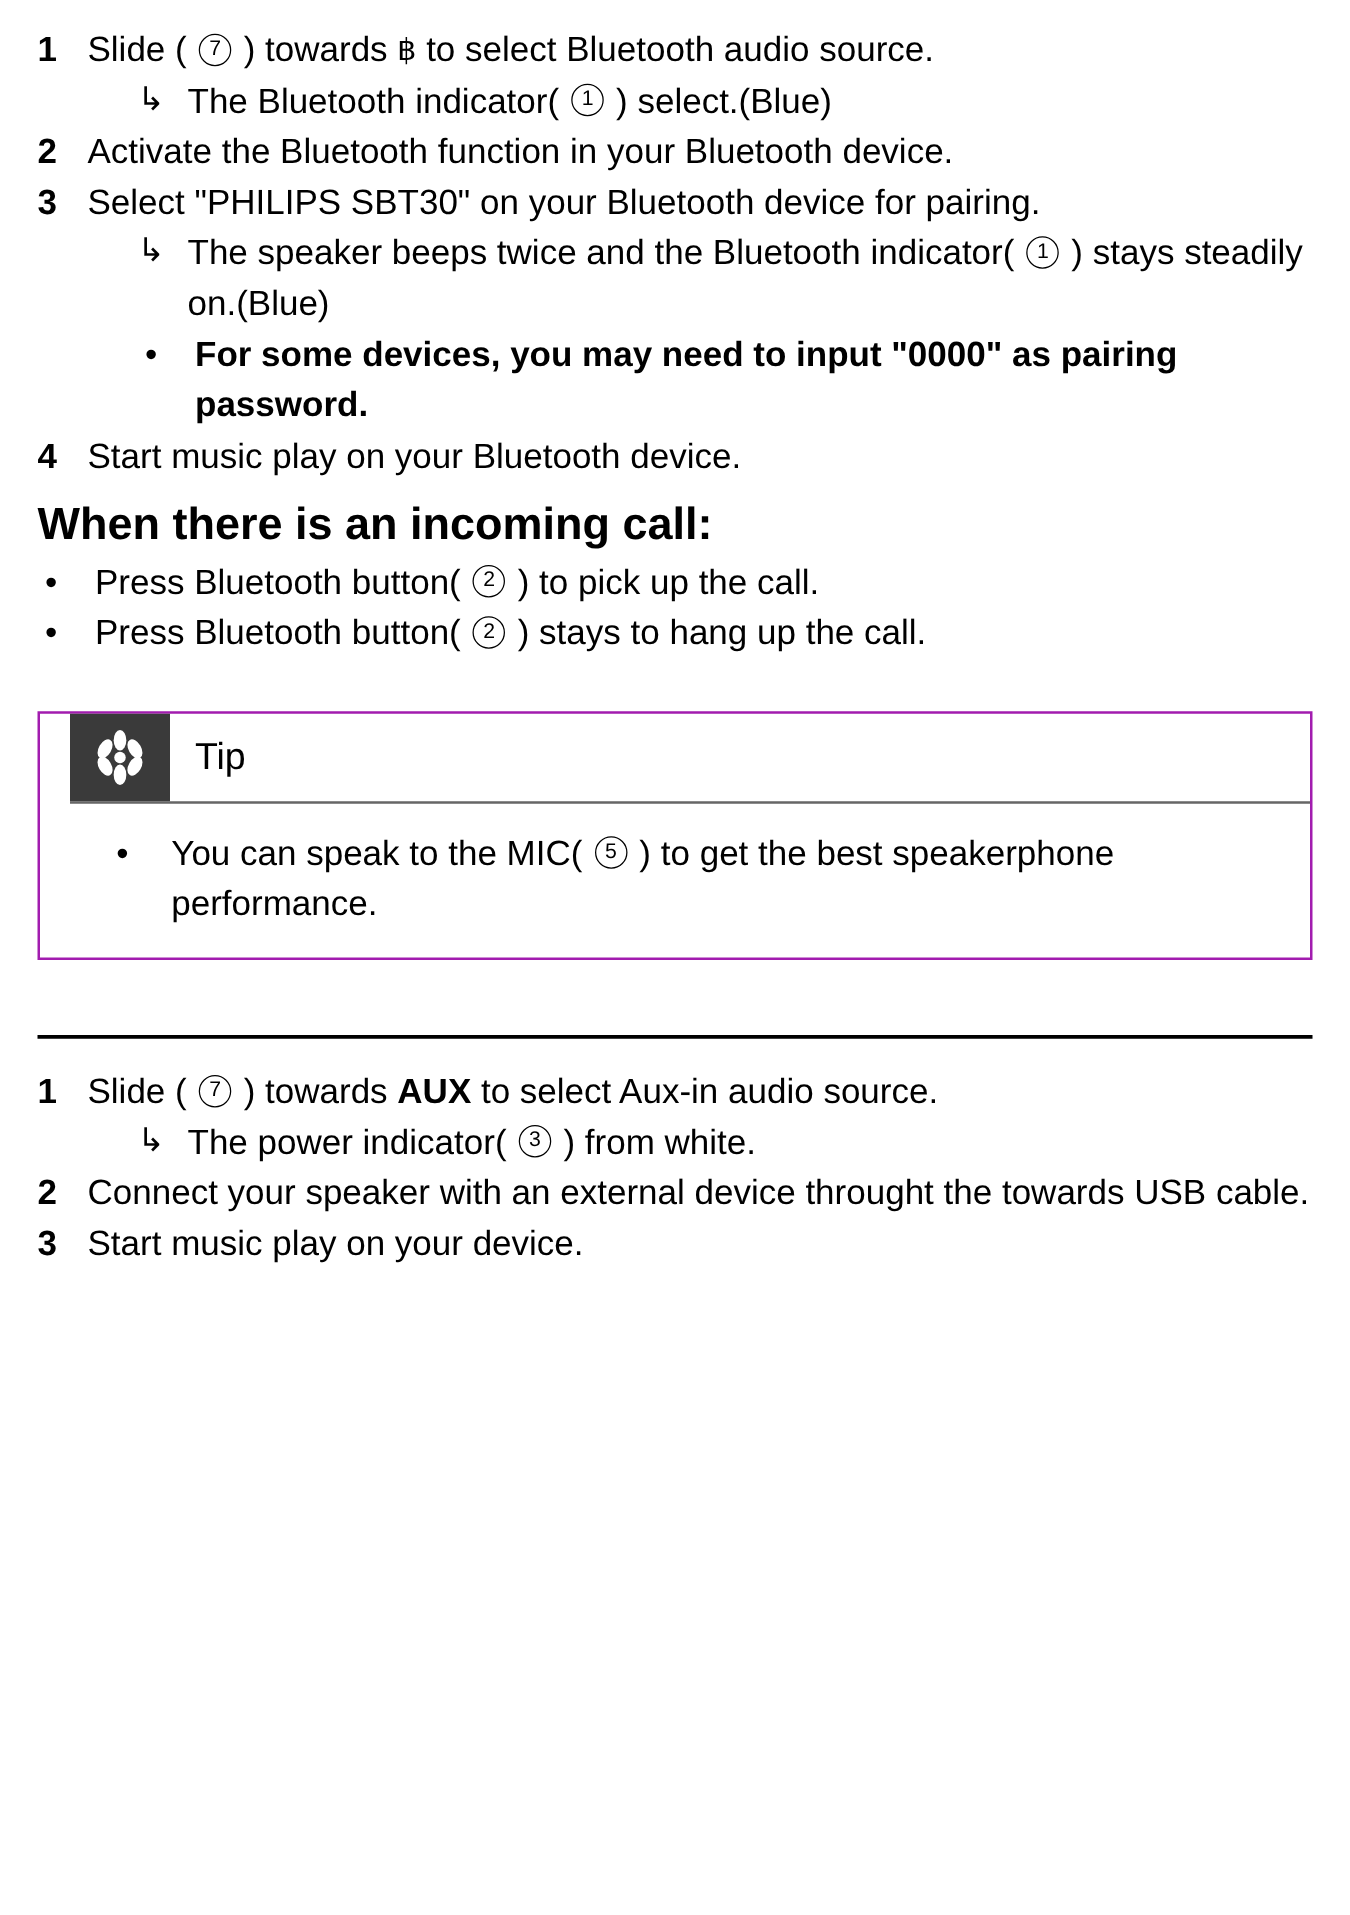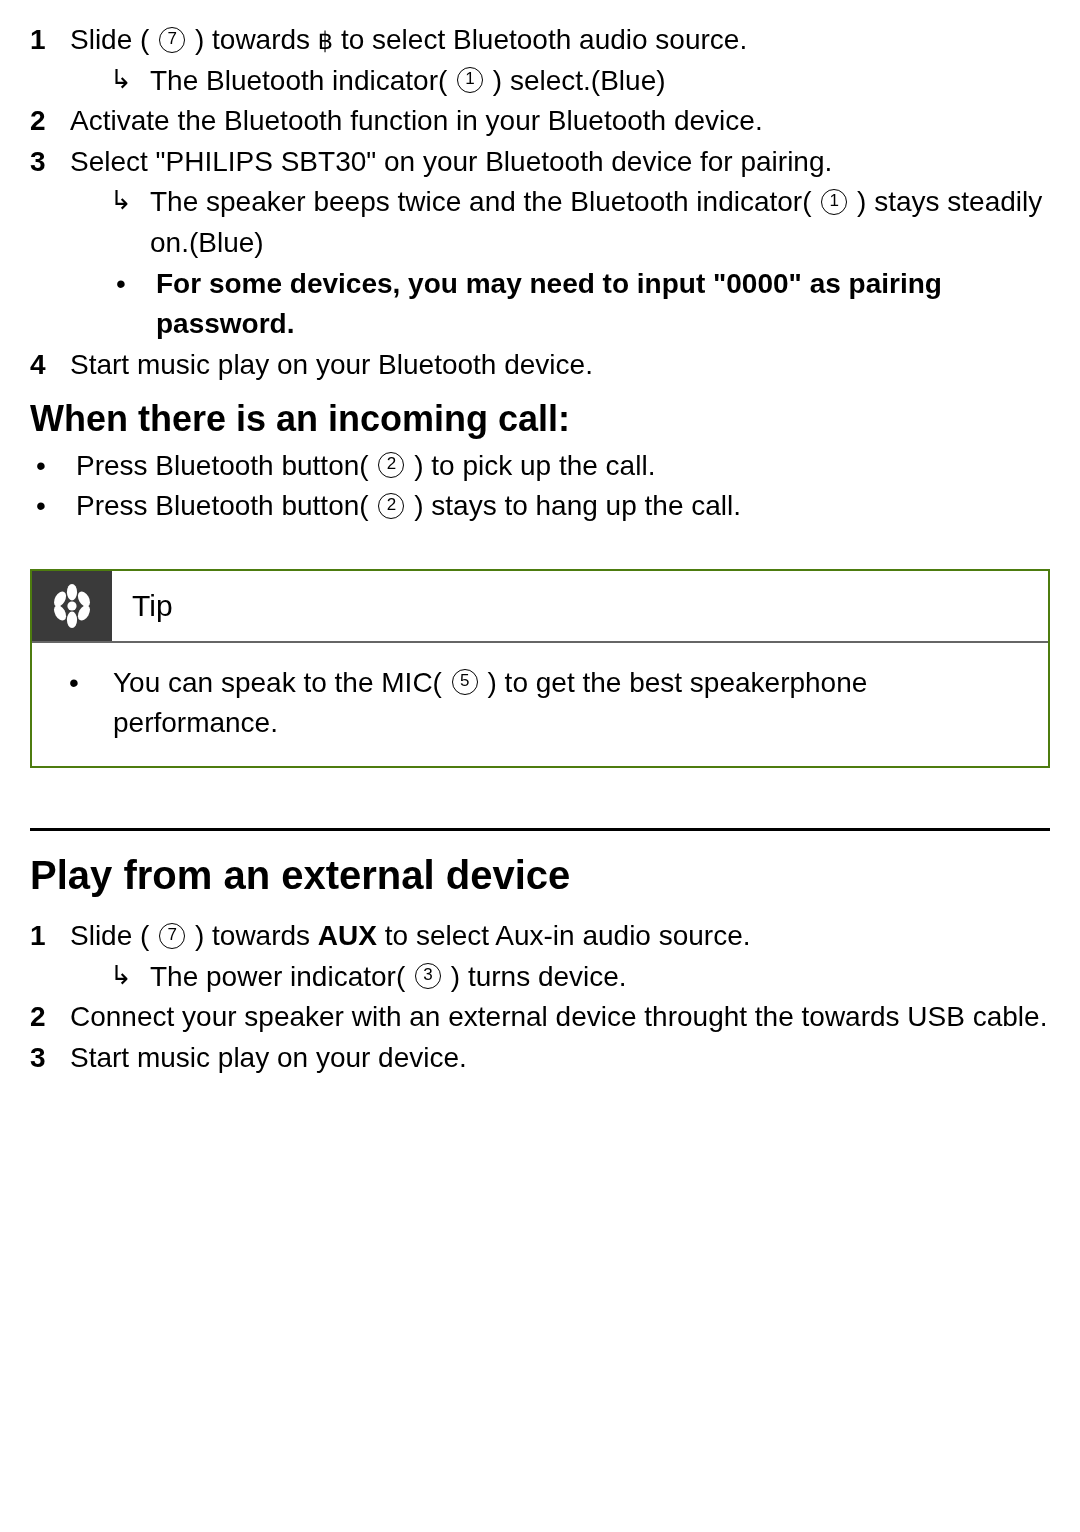--- a/index.html
+++ b/index.html
@@ -15,21 +15,21 @@
   .sub .bullet-row{display:flex;font-size:28px;line-height:1.45;}
   .sub .bullet-row .dot{width:40px;flex:0 0 40px;text-align:left;padding-left:6px;}
   .sub .bullet-row .txt{flex:1;font-weight:bold;}
   .circ{display:inline-block;border:1.8px solid #000;border-radius:50%;width:24px;height:24px;line-height:22px;text-align:center;font-size:17px;vertical-align:middle;margin:0 2px;position:relative;top:-2px;}
   .bt{font-size:24px;vertical-align:middle;}
   .subhead{font-size:36px;font-weight:600;margin-top:8px;line-height:1.45;}
   .bul{list-style:none;padding:0;margin:0;}
   .bul>li{display:flex;font-size:28px;line-height:1.45;}
   .bul>li>.dot{width:40px;flex:0 0 40px;text-align:left;padding-left:6px;}
   .bul>li>.txt{flex:1;}
-  .tipbox{border:2px solid #4d7c0f;margin-top:42px;}
+  .tipbox{border:2px solid #a21caf;margin-top:42px;padding-left:24px;}
   .tipbox .hdr{display:flex;align-items:center;border-bottom:2px solid #666;}
   .tipbox .hdr .iconbox{width:80px;height:70px;background:#3a3a3a;display:flex;align-items:center;justify-content:center;}
   .tipbox .hdr .iconbox svg{width:46px;height:46px;}
   .tipbox .hdr .title{font-size:30px;padding-left:20px;}
   .tipbox .content{padding:20px 25px 22px 25px;}
   .tipbox .bul>li>.dot{width:44px;flex:0 0 44px;padding-left:12px;}
   hr.sep{border:0;border-top:3px solid #000;margin:60px 0 22px 0;}
   h2{font-size:40px;font-weight:600;margin:0 0 18px 0;}
   .bold{font-weight:700;}
 </style>
@@ -111,31 +111,30 @@
         <li>
           <div class="dot">•</div>
           <div class="txt"><span>You can speak to the MIC( </span><span class="circ">5</span><span> ) to get the best speakerphone performance.</span></div>
         </li>
       </ul>
     </div>
   </div>
 
   <hr class="sep">
 
-  <h2>Play from an external device</h2>
 
   <ul class="ol">
     <li>
       <div class="num">1</div>
       <div class="body">
         <span>Slide ( </span><span class="circ">7</span><span> ) towards </span><span class="bold">AUX</span><span> to select Aux-in audio source.</span>
         <div class="sub">
           <div class="arrow-row">
             <div class="arrow">↳</div>
-            <div class="txt"><span>The power indicator( </span><span class="circ">3</span><span> ) turns device.</span></div>
+            <div class="txt"><span>The power indicator( </span><span class="circ">3</span><span> ) from white.</span></div>
           </div>
         </div>
       </div>
     </li>
     <li>
       <div class="num">2</div>
       <div class="body">Connect your speaker with an external device throught the towards USB cable.</div>
     </li>
     <li>
       <div class="num">3</div>

